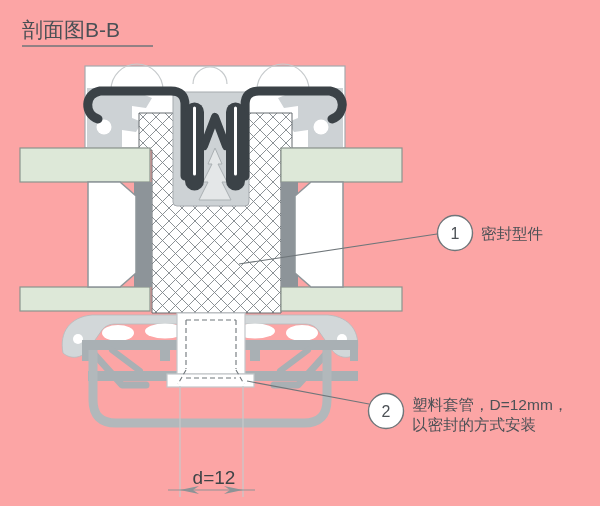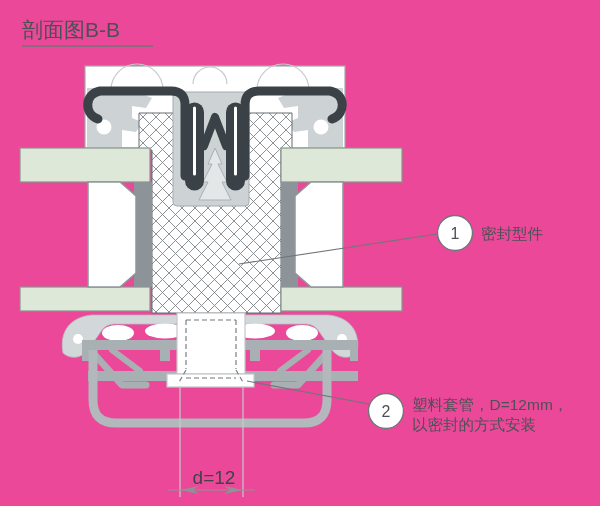--- a/index.html
+++ b/index.html
@@ -1,17 +1,17 @@
 <!DOCTYPE html>
 <html><head>
 <meta charset="utf-8">
 <style>
   html,body{margin:0;padding:0;background:#ffffff;}
   #stage{
-    position:relative;width:600px;height:506px;background:#ec4899;overflow:hidden;
+    position:relative;width:600px;height:506px;background:#fca5a5;overflow:hidden;
     font-family:"Liberation Sans", sans-serif;
   }
   svg{position:absolute;left:0;top:0;}
   text{font-family:"Liberation Sans","DejaVu Sans",sans-serif;}
 </style>
 </head>
 <body>
 
 <div id="stage">
 <svg width="600" height="506" viewBox="0 0 600 506">

